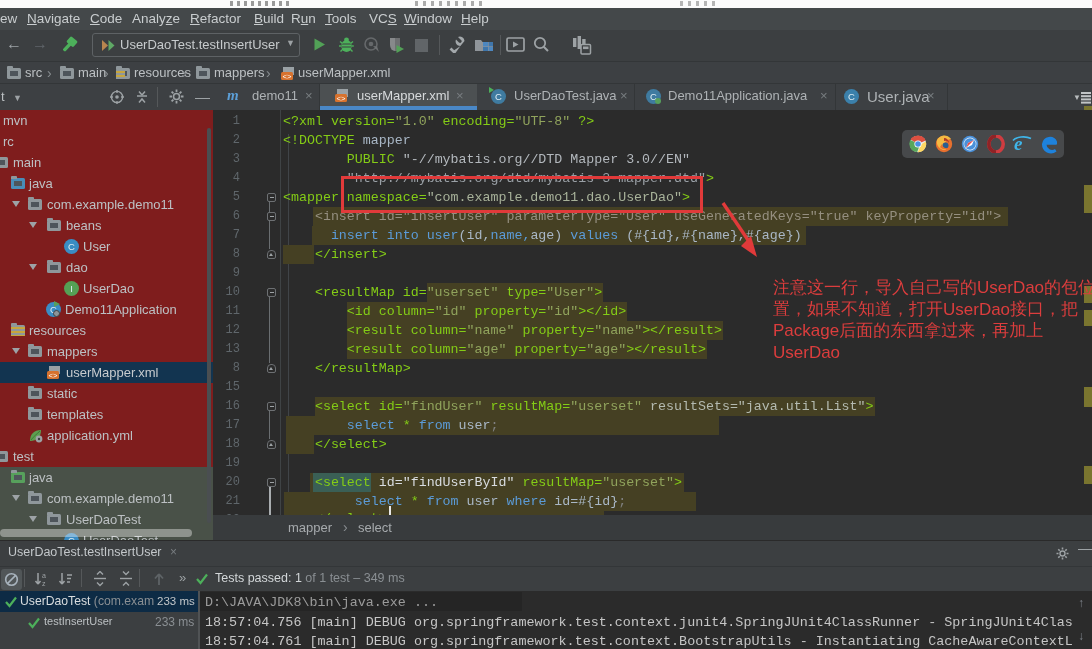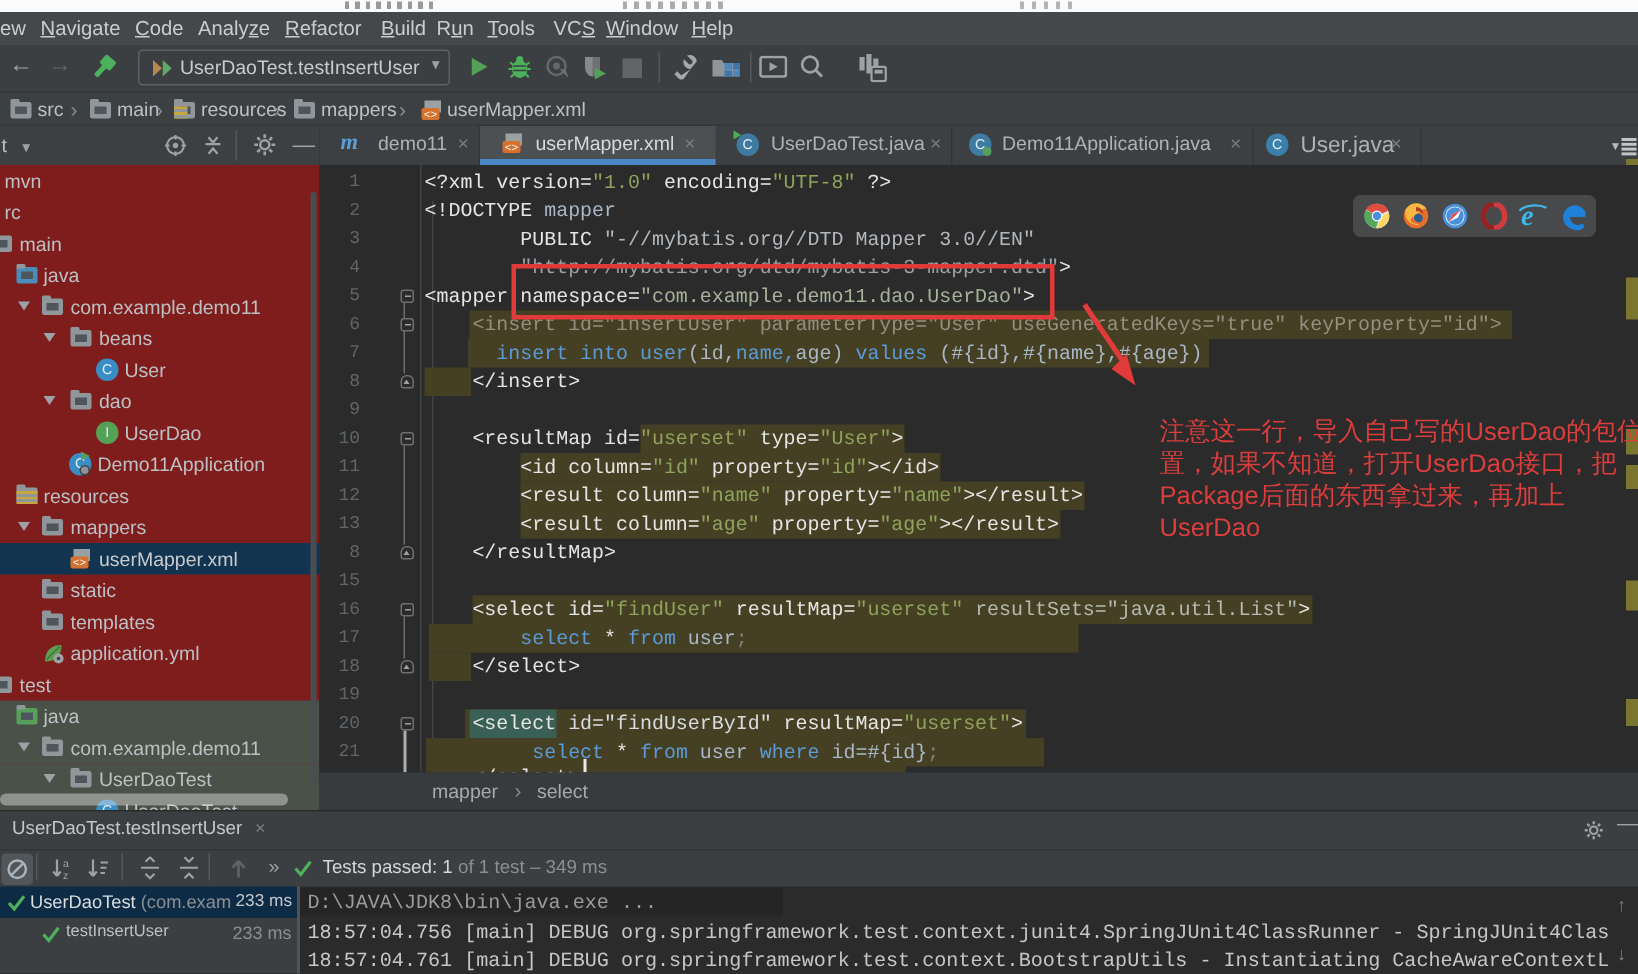--- a/index.html
+++ b/index.html
@@ -2,21 +2,21 @@
 <html><head>
 <meta charset="utf-8">
 <style>
 *{margin:0;padding:0;box-sizing:border-box}
 html,body{width:1092px;height:649px;overflow:hidden;background:#2b2b2b}
 body{position:relative;font-family:"Liberation Sans",sans-serif;-webkit-font-smoothing:antialiased}
 .a{position:absolute}
 .mono{font-family:"Liberation Mono",monospace}
 .ln{position:absolute;left:70px;font-family:"Liberation Mono",monospace;font-size:13.3px;line-height:19px;height:19px;white-space:pre;color:#a9b7c6}
 .num{position:absolute;width:27px;text-align:right;font-family:"Liberation Mono",monospace;font-size:12px;line-height:19px;color:#5f666b}
-.tag{color:#e5e5e5}
+.tag{color:#84cc16}
 .val{color:#90a35c}
 .blu{color:#5b9bd8}
 .gry{color:#808080}
 .wht{color:#a9b7c6}
 .hl{position:absolute;height:19px;background:#454023}
 .trow{position:absolute;left:0;width:213px;height:21px;font-size:13px;color:#bcc0c3;line-height:21px}
 .arr{position:absolute;top:7px;width:0;height:0;border-left:4.5px solid transparent;border-right:4.5px solid transparent;border-top:6px solid #9da2a6}
 .fol{position:absolute;top:5px;width:14px;height:11px;background:#8f979b;border-radius:1.5px}
 .fol:before{content:"";position:absolute;left:0;top:-2px;width:6px;height:3px;background:#8f979b;border-radius:1px 1px 0 0}
 .fol:after{content:"";position:absolute;left:3px;top:3px;width:8px;height:5px;background:#4e555b}

